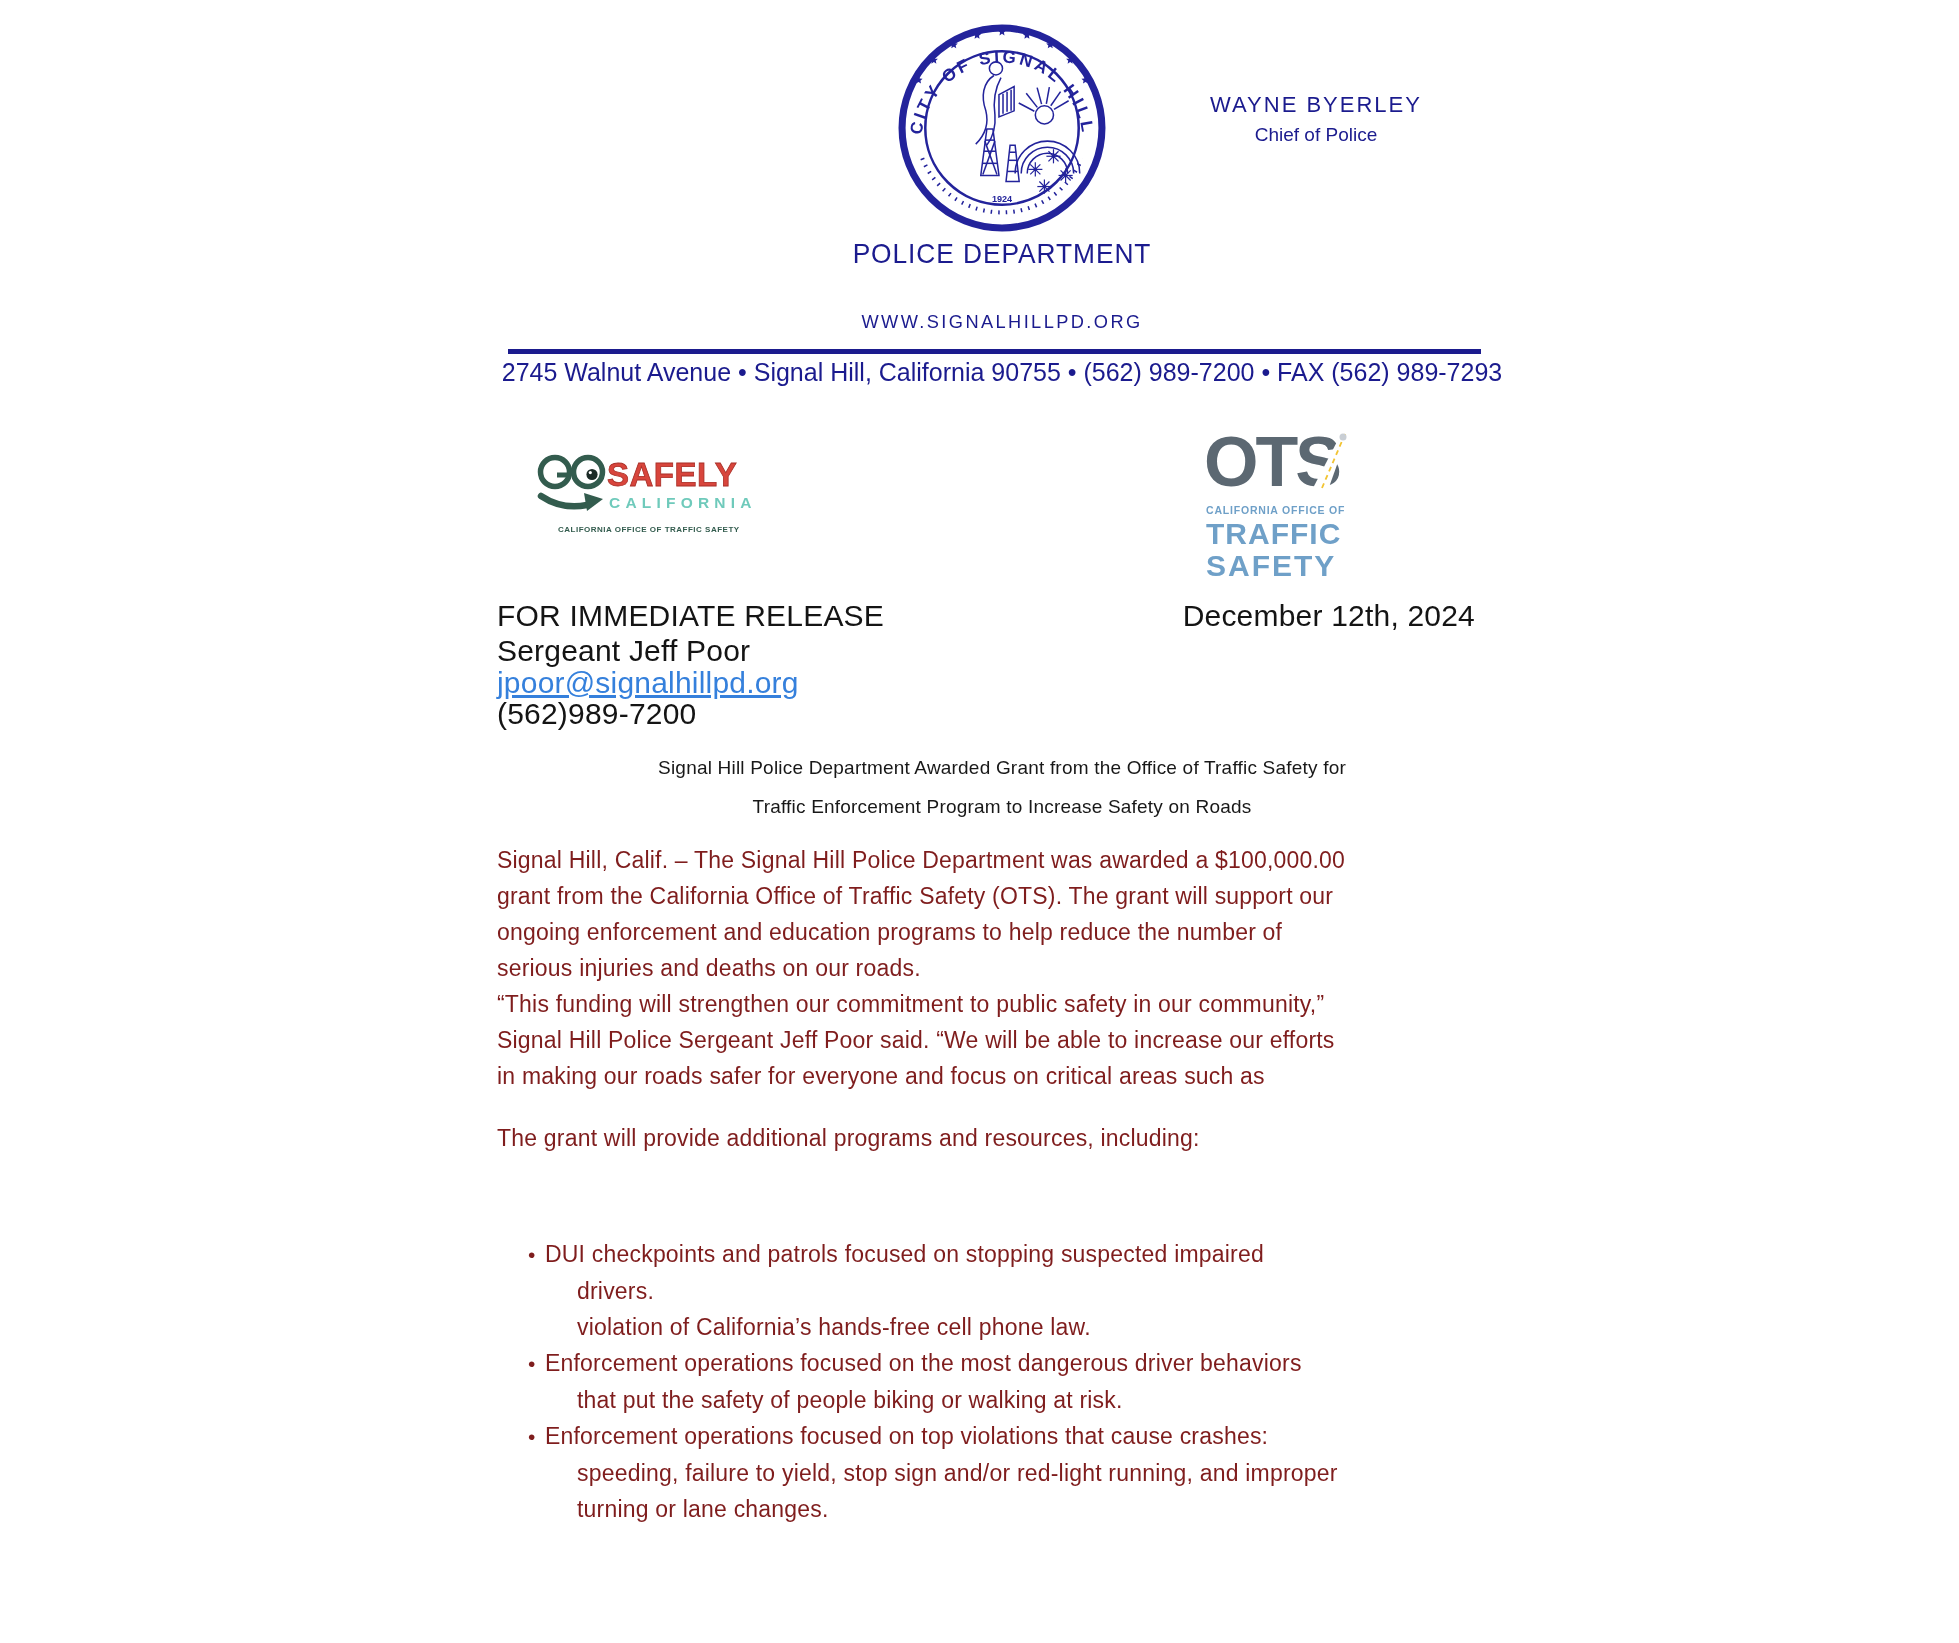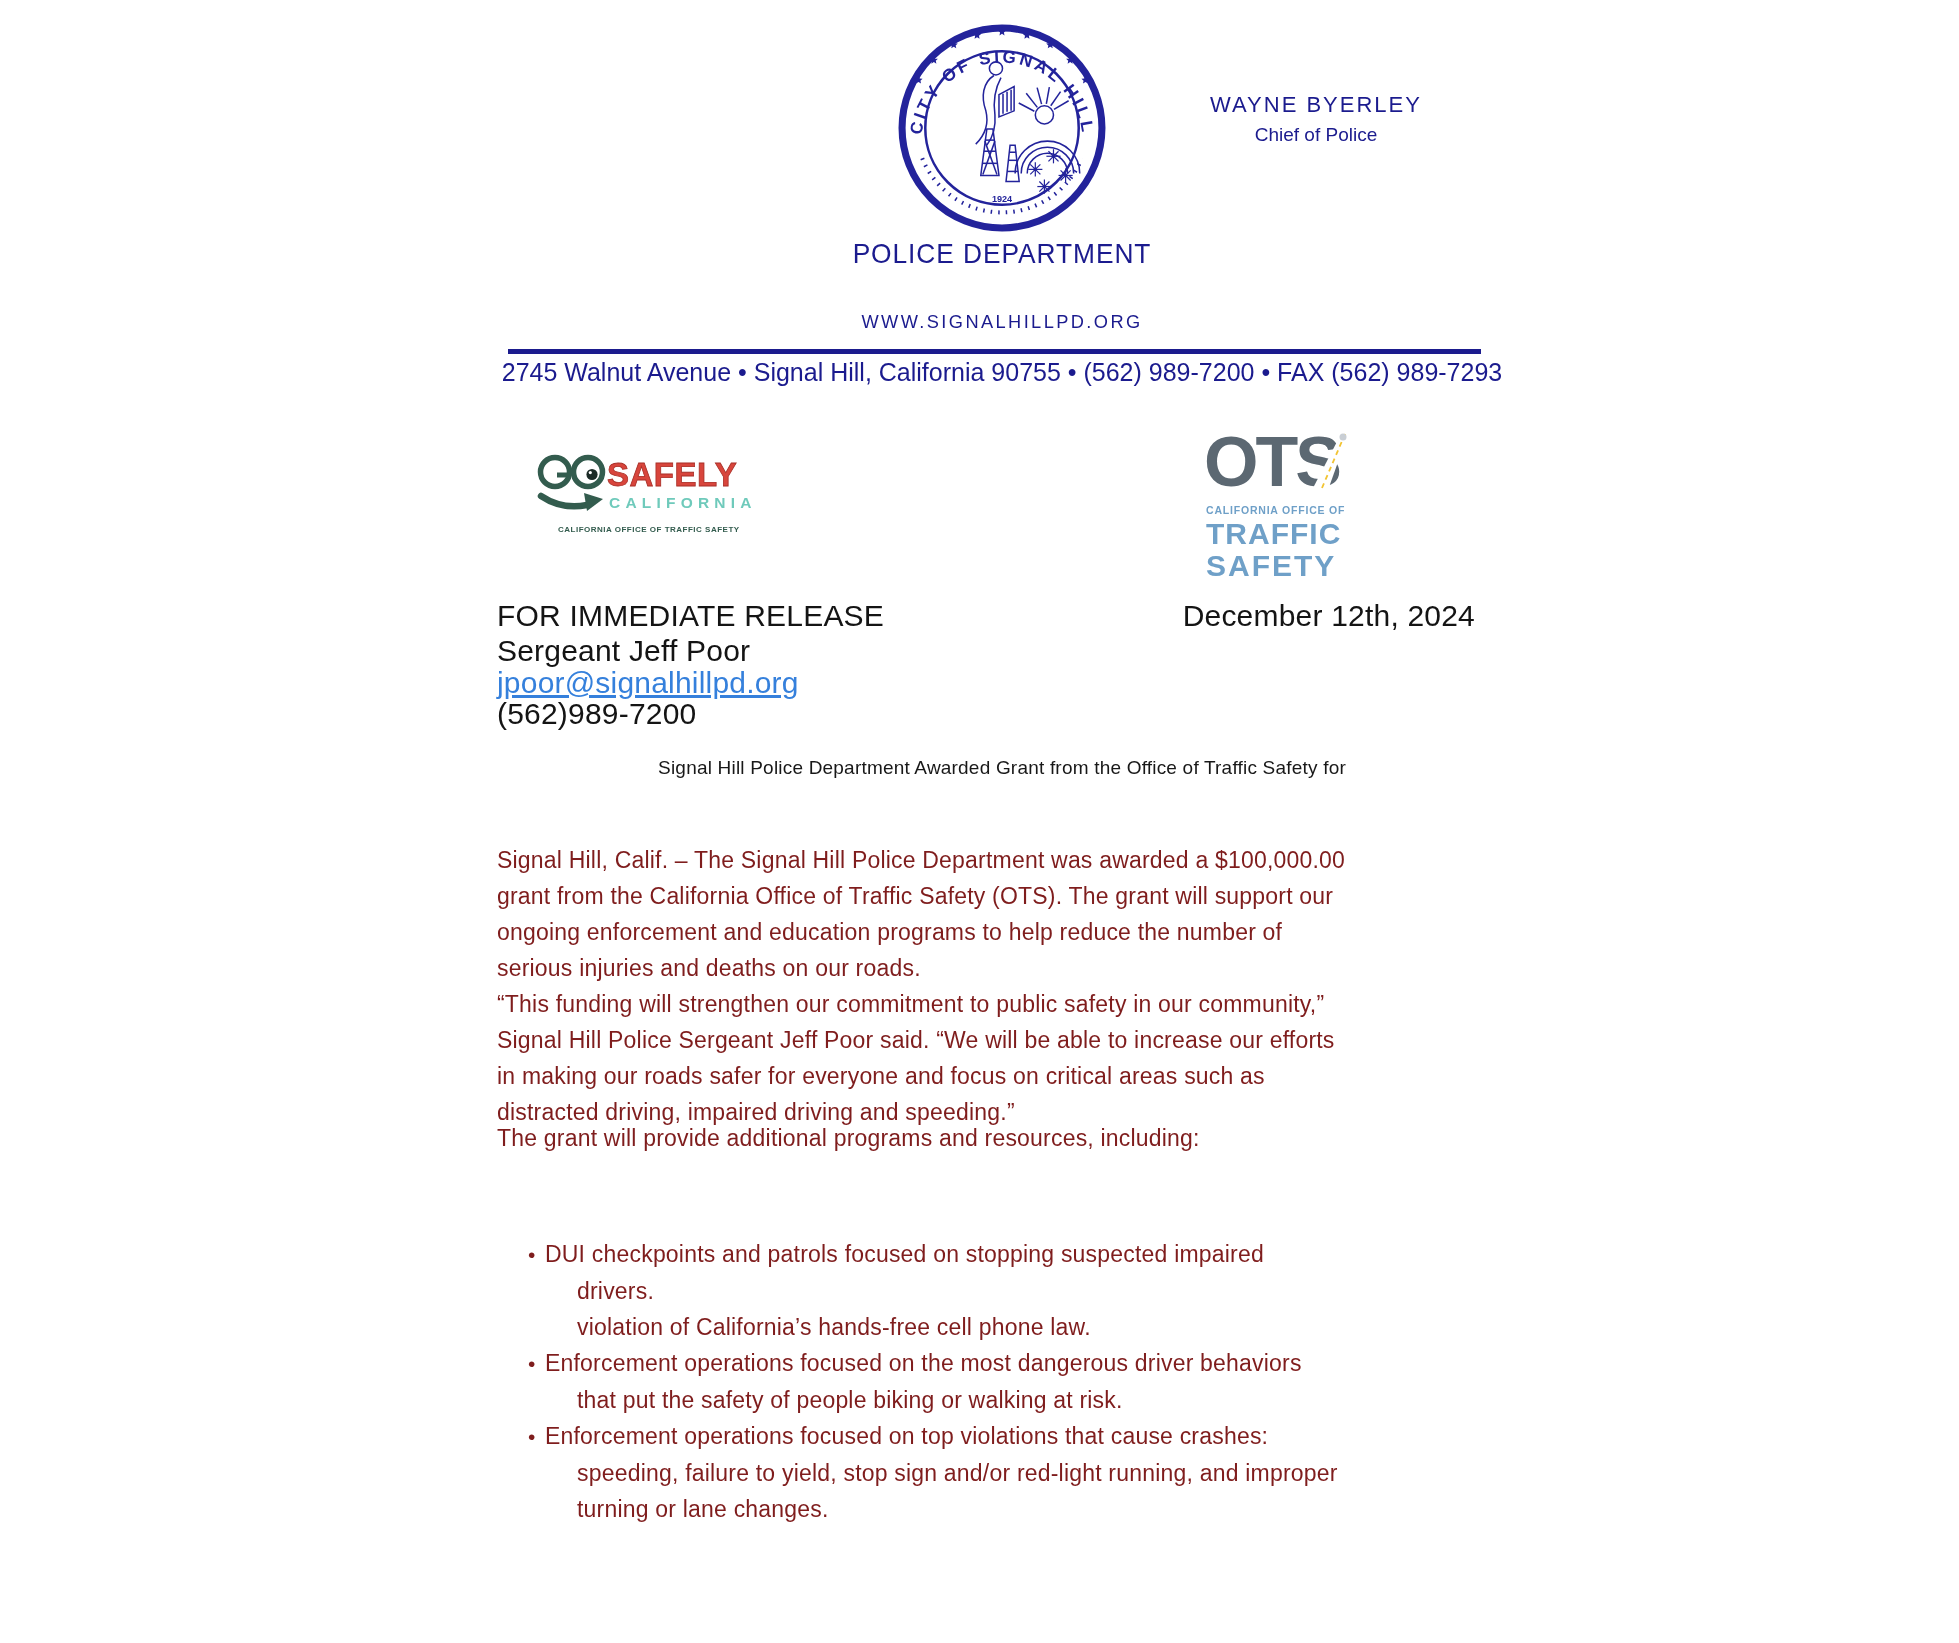--- a/index.html
+++ b/index.html
@@ -168,34 +168,34 @@
 </div>
 
 <div class="abs line23 fir">FOR IMMEDIATE RELEASE</div>
 <div class="abs line23 date">December 12th, 2024</div>
 <div class="abs line23 cname">Sergeant Jeff Poor</div>
 <div class="abs line23 cemail"><a href="#">jpoor@signalhillpd.org</a></div>
 <div class="abs line23 cphone">(562)989-7200</div>
 
 <div class="center-col title-block">
   <div>Signal Hill Police Department Awarded Grant from the Office of Traffic Safety for</div>
+  <div>Traffic Enforcement Program to Increase Safety on Roads</div>
 </div>
 
 <div class="pblock p1">
   <div class="pline">Signal Hill, Calif. – The Signal Hill Police Department was awarded a $100,000.00</div>
   <div class="pline">grant from the California Office of Traffic Safety (OTS). The grant will support our</div>
   <div class="pline">ongoing enforcement and education programs to help reduce the number of</div>
   <div class="pline">serious injuries and deaths on our roads.</div>
 </div>
 
 <div class="pblock p2">
   <div class="pline">“This funding will strengthen our commitment to public safety in our community,”</div>
   <div class="pline">Signal Hill Police Sergeant Jeff Poor said. “We will be able to increase our efforts</div>
   <div class="pline">in making our roads safer for everyone and focus on critical areas such as</div>
-  <div class="pline">distracted driving, impaired driving and speeding.”</div>
 </div>
 
 <div class="pblock p3">
   <div class="pline">The grant will provide additional programs and resources, including:</div>
 </div>
 
 <div class="pblock bullets">
   <div class="pline bullet-row"><span class="b-marker">•</span><span>DUI checkpoints and patrols focused on stopping suspected impaired</span></div>
   <div class="pline bullet-cont">drivers.</div>
 

